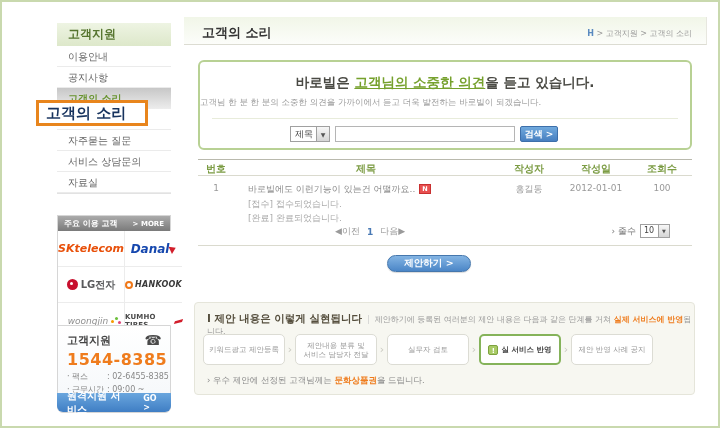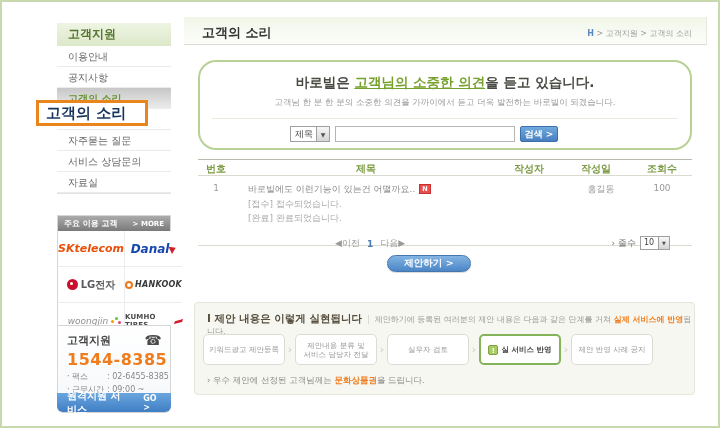--- a/index.html
+++ b/index.html
@@ -45,24 +45,24 @@
   .remote-bar { position:absolute; bottom:0; left:-1px; right:-1px; height:19px; background:linear-gradient(#6aa6de,#3f7ec4); border-radius:0 0 6px 6px; color:#fff; font-size:10px; font-weight:bold; display:flex; justify-content:space-between; align-items:center; padding:0 10px; cursor:pointer;gap:19px; }
   .remote-bar .go { font-size:8px; }
 
   
   .main-header { position:absolute; left:182px; top:15px; width:523px; height:28px; background:linear-gradient(#f1f6e8,#fcfdfa); border-bottom:1px solid #dcdcd2; border-right:1px solid #e7e7df; }
   .page-title { position:absolute; left:18px; top:7px; font-size:13px; font-weight:bold; color:#333; }
   .breadcrumb { position:absolute; right:14px; top:11px; font-size:8px; color:#9a9a9a; }
   .breadcrumb .home { color:#5a8ac0; font-weight:bold; cursor:pointer; }
 
   
-  .hero { position:absolute; left:196px; top:58px; width:494px; height:90px; border:2px solid #b8d194; border-radius:18px; background:#fff; }
+  .hero { position:absolute; left:196px; top:58px; width:494px; height:90px; border:2px solid #b8d194; border-radius:6px; background:#fff; }
   .hero-title { text-align:center; margin-top:12px; font-size:13.5px; font-weight:bold; color:#4a4a44; }
   .hero-title .hl { color:#76a12d; text-decoration:underline; }
-  .hero-sub { text-align:center; margin-top:5px; font-size:8.5px; color:#9a9a9a; }
+  .hero-sub { text-align:left; margin-top:5px; font-size:8.5px; color:#9a9a9a; }
   .hero-divider { border-top:1px solid #e8ecdb; margin:9px 12px 0; }
   .search-row { display:flex; align-items:center; gap:5px; margin:7px 0 0 90px; }
   .select-box { width:40px; height:16px; border:1px solid #a0a0a0; background:#fff; display:flex; align-items:stretch; font-size:9px; color:#444; cursor:pointer; }
   .select-box .val { flex:1; line-height:14px; padding-left:4px; }
   .select-box .arrow { width:13px; background:linear-gradient(#f7f7f7,#d5d5d5); border-left:1px solid #a0a0a0; font-size:6px; color:#555; display:flex; align-items:center; justify-content:center; }
   .search-input { width:180px; height:16px; border:1px solid #b5b5b5; font-size:9px; padding:0 3px; }
   .search-btn { width:38px; height:16px; background:linear-gradient(#70a9dd,#477fc0); border:1px solid #3d6faa; border-radius:2px; color:#fff; font-size:9px; font-weight:bold; display:flex; align-items:center; justify-content:center; cursor:pointer; }
 
   
   .board { position:absolute; left:196px; top:157px; width:494px; }
@@ -72,21 +72,21 @@
   .col-author { width:62px; text-align:center; }
   .col-date { width:72px; text-align:center; }
   .col-views { width:60px; text-align:center; }
   .board-row { display:flex; font-size:9px; color:#999; padding:7px 0 10px; border-bottom:1px solid #dadace; min-height:70px; }
   .board-row .cell-title { flex:1; text-align:left; padding-left:14px; }
   .row-title { color:#8a8a8a; cursor:pointer; }
   .new-badge { display:inline-block; background:#e85050; border:1px solid #c83030; color:#fff; font-size:6.5px; font-weight:bold; line-height:8px; padding:0 2px; margin-left:4px; vertical-align:1px; }
   .row-sub { color:#aaa; line-height:11px; margin-top:3px; }
 
   
-  .pagination { position:absolute; left:196px; top:234px; width:494px; height:16px; font-size:9px; color:#999;text-decoration:underline; }
+  .pagination { position:absolute; left:196px; top:222px; width:494px; height:16px; font-size:9px; color:#999;text-decoration:underline; }
   .pager { position:absolute; left:137px; top:1px; display:flex; gap:7px; align-items:center; }
   .pager .nav { cursor:pointer; color:#9a9a9a; }
   .pager .cur { color:#4a7ab5; font-weight:bold; cursor:pointer; }
   .rows-ctl { position:absolute; right:22px; top:0; display:flex; align-items:center; gap:4px; color:#777; }
   .rows-select { width:30px; height:14px; border:1px solid #a0a0a0; background:#fff; display:flex; align-items:stretch; font-size:8px; color:#444; cursor:pointer; }
   .rows-select .val { flex:1; line-height:12px; padding-left:3px; }
   .rows-select .arrow { width:11px; background:linear-gradient(#f7f7f7,#d5d5d5); border-left:1px solid #a0a0a0; font-size:5px; color:#555; display:flex; align-items:center; justify-content:center; }
 
   
   .propose-btn { position:absolute; left:385px; top:253px; width:84px; height:17px; background:linear-gradient(#83b4e3,#4b86c7); border:1px solid #4577ad; border-radius:9px; color:#fff; font-size:9.5px; font-weight:bold; display:flex; align-items:center; justify-content:center; cursor:pointer; box-shadow:0 1px 1px rgba(0,0,0,0.15); }
@@ -206,20 +206,21 @@
       <div class="col-views">조회수</div>
     </div>
     <div class="board-row">
       <div class="col-no">1</div>
       <div class="cell-title">
         <span class="row-title">바로빌에도 이런기능이 있는건 어떨까요..</span><span class="new-badge">N</span>
         <div class="row-sub">[접수] 접수되었습니다.</div>
         <div class="row-sub">[완료] 완료되었습니다.</div>
       </div>
       <div class="col-author">홍길동</div>
+      <div class="col-date">2012-01-01</div>
       <div class="col-views">100</div>
     </div>
   </div>
 
   <div class="pagination">
     <div class="pager">
       <span class="nav">◀이전</span>
       <span class="cur">1</span>
       <span class="nav">다음▶</span>
     </div>

